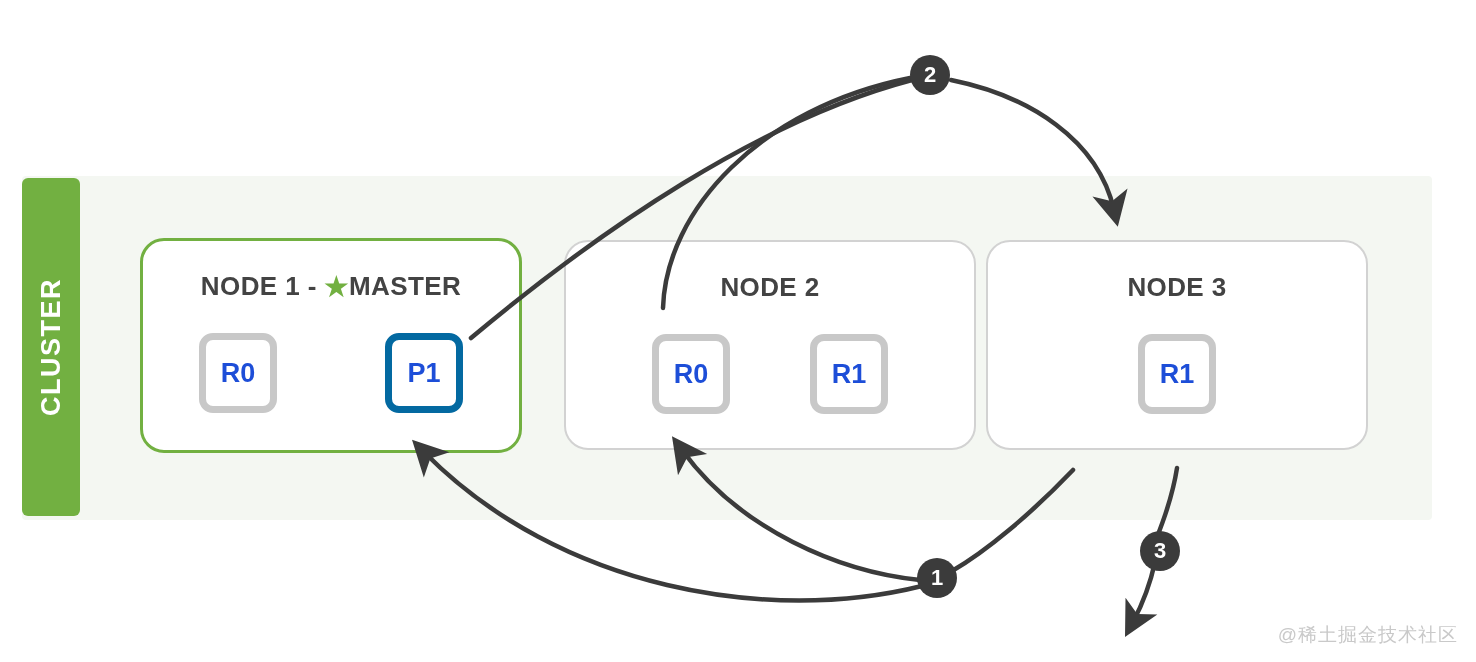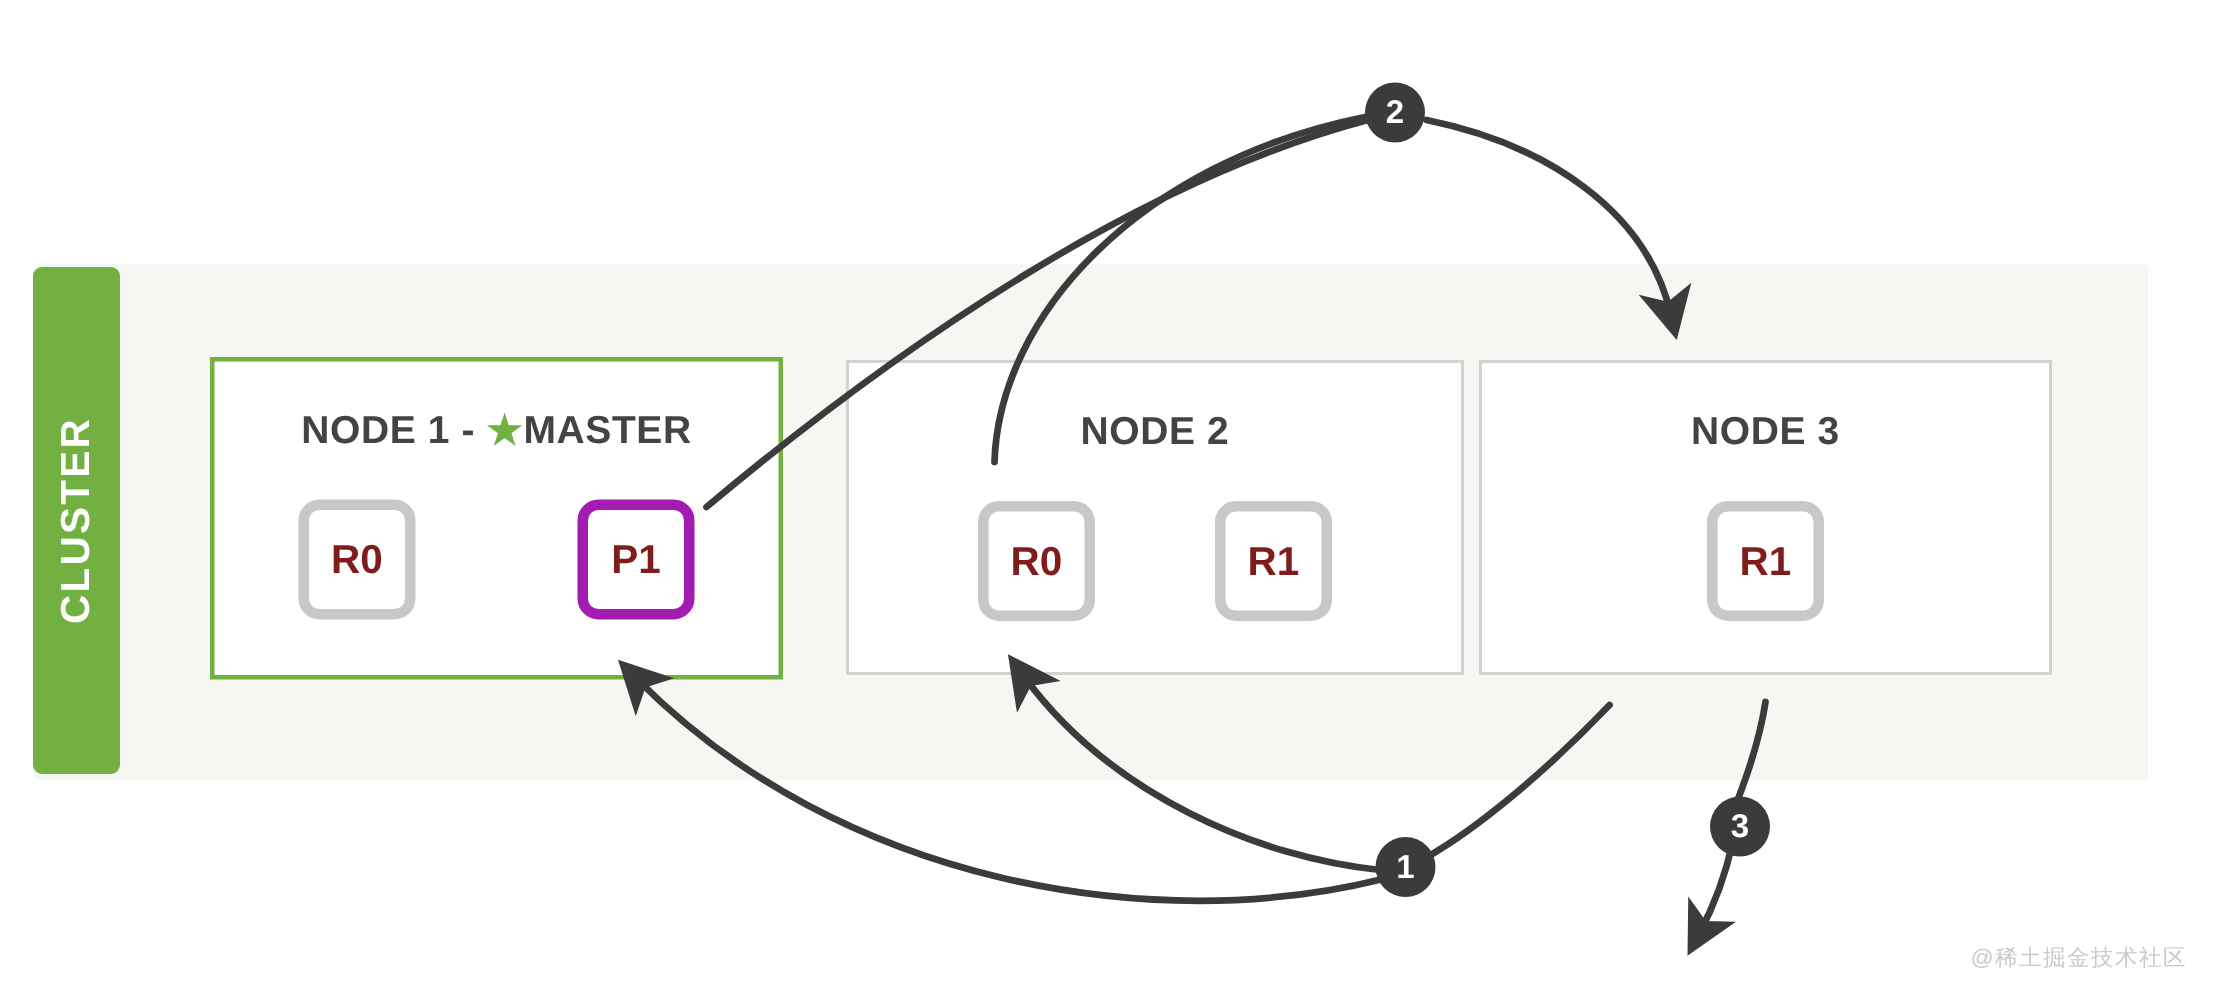--- a/index.html
+++ b/index.html
@@ -47,21 +47,21 @@
     color: #ffffff;
     font-size: 27px;
     font-weight: bold;
     letter-spacing: 1.5px;
   }
 
   
   .node-box {
     position: absolute;
     background: #ffffff;
-    border-radius: 0;
+    border-radius: 24px;
     box-sizing: border-box;
   }
   .node-box.green  { border: 3px solid #72b041; }
   .node-box.grey   { border: 2px solid #d2d2d2; }
 
   .node-title {
     position: absolute;
     left: 0;
     right: 0;
     top: 30px;
@@ -92,24 +92,24 @@
     width: 78px;
     height: 80px;
     box-sizing: border-box;
     border-radius: 14px;
     background: #ffffff;
     display: flex;
     align-items: center;
     justify-content: center;
     font-size: 27px;
     font-weight: bold;
-    color: #7f1d1d;
+    color: #1d4ed8;
   }
   .shard.replica { border: 7px solid #c8c8c8; }
-  .shard.primary { border: 7px solid #a21caf; margin-left: 28px; }
+  .shard.primary { border: 7px solid #0369a1; margin-left: 28px; }
 
   
   #arrow-layer {
     position: absolute;
     left: 0; top: 0;
     width: 1476px;
     height: 662px;
     pointer-events: none;
   }
 
@@ -126,21 +126,21 @@
     display: flex;
     align-items: center;
     justify-content: center;
   }
 
   
   #watermark {
     position: absolute;
     right: 18px;
     bottom: 14px;
-    font-size: 15px;
+    font-size: 19px;
     color: #c9c9c9;
     letter-spacing: 1px;
     white-space: nowrap;
   }
 </style>
 </head>
 <body>
 
 <div id="canvas">
 

